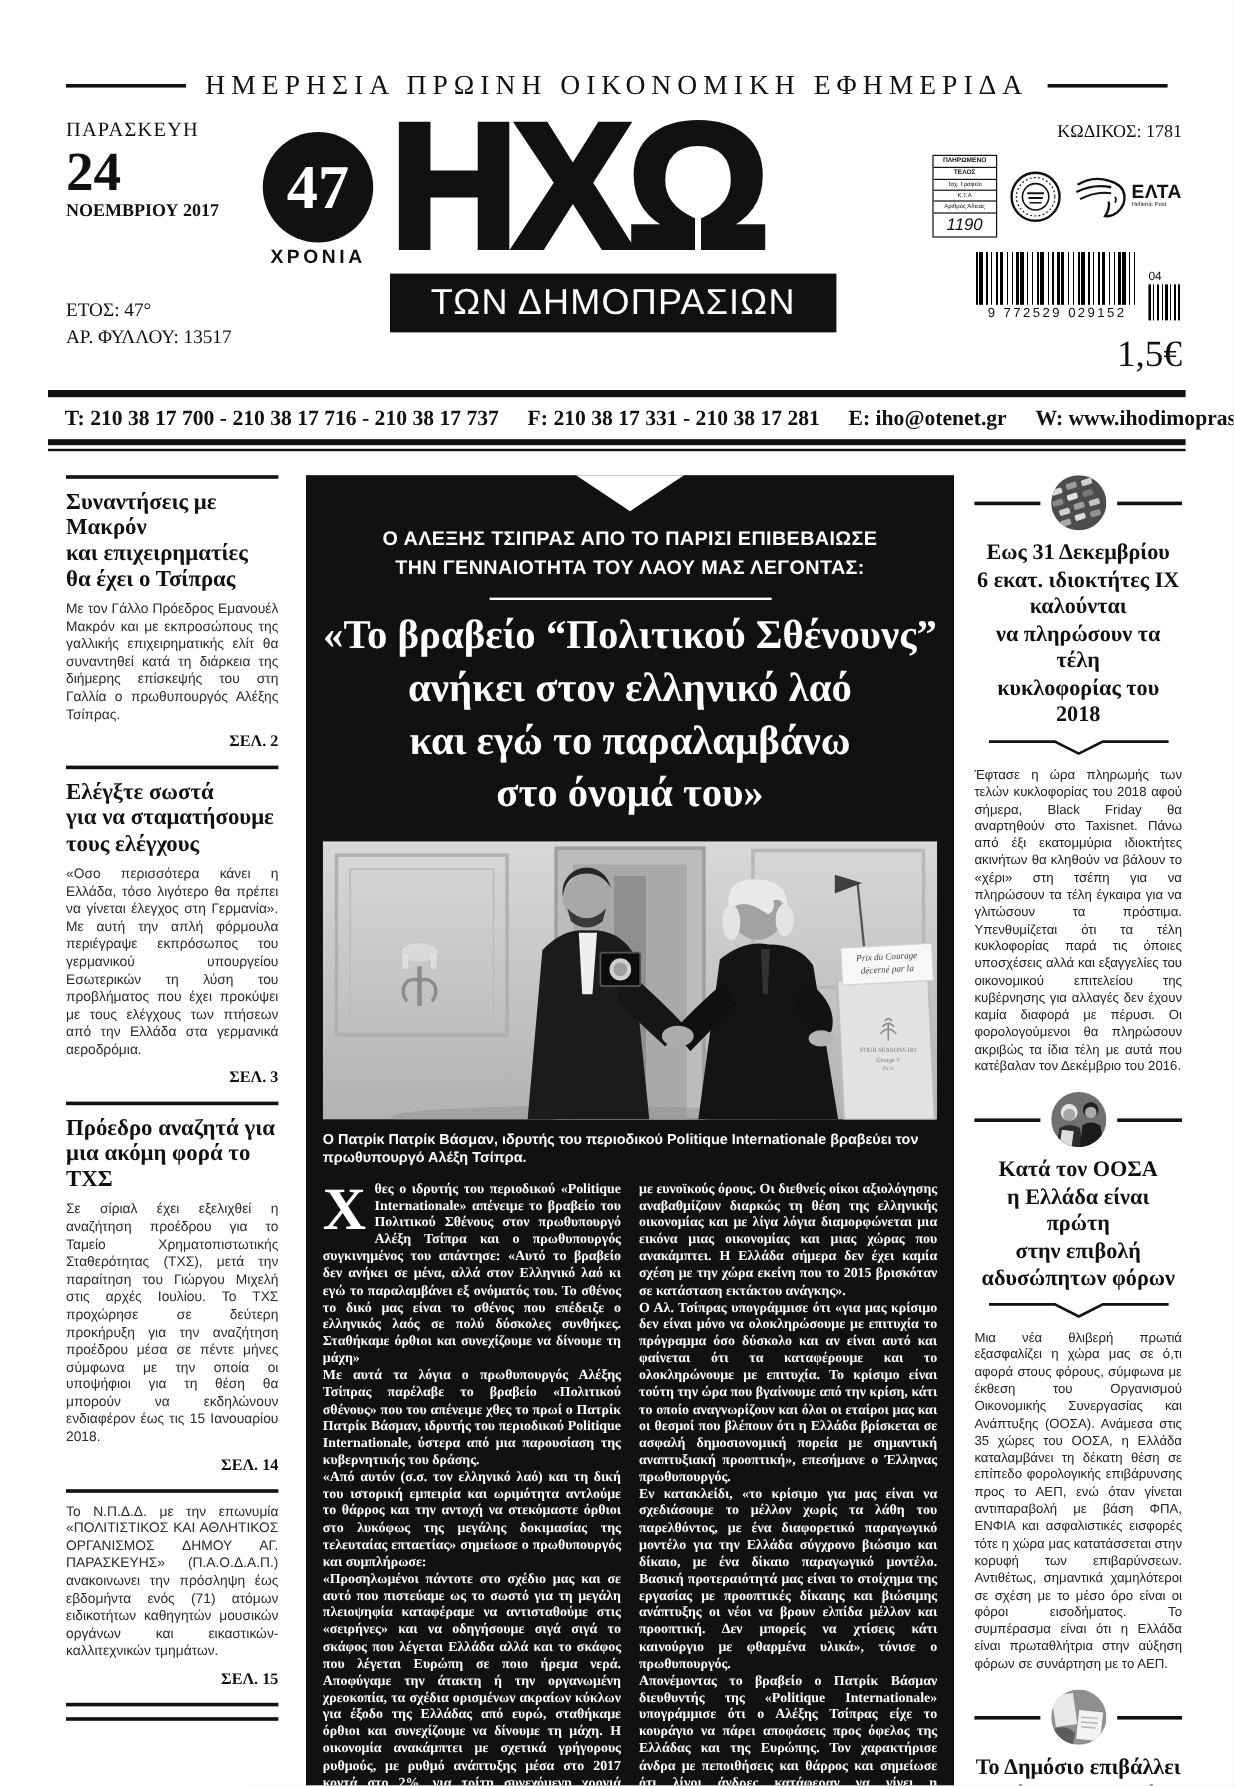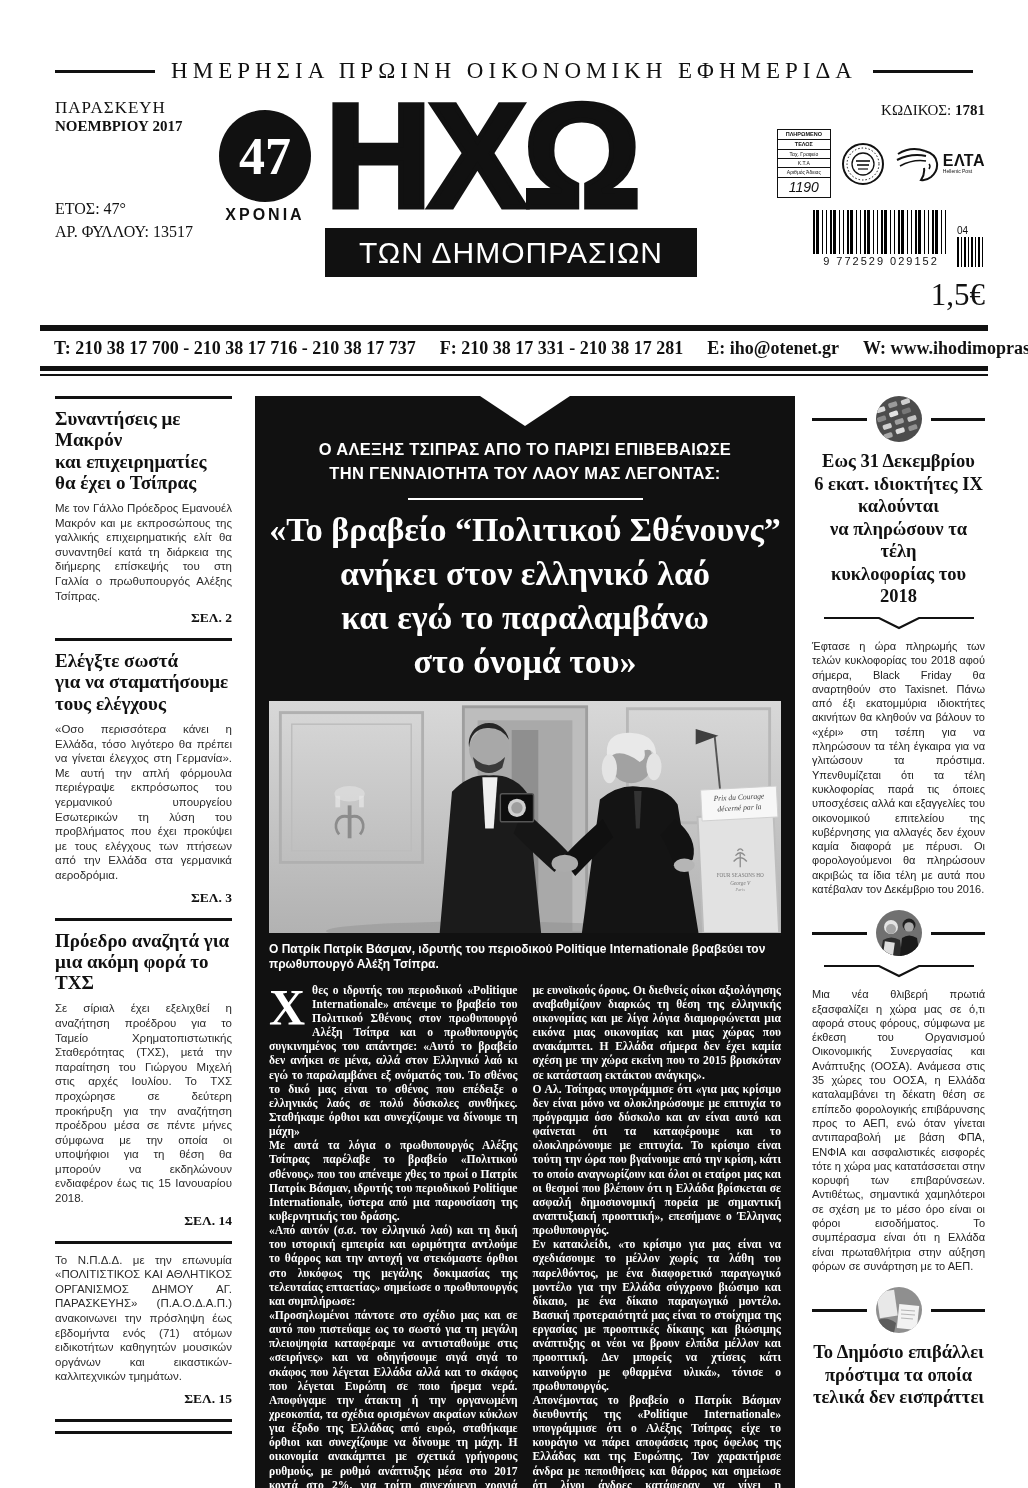--- a/index.html
+++ b/index.html
@@ -22,21 +22,21 @@
                 align-items:center;justify-content:center;font-size:52px;font-weight:bold;
                 font-family:"Liberation Serif",serif;margin:0 auto;}
   .years-label{font-weight:bold;font-size:16px;letter-spacing:3px;margin-top:4px;}
   .hxo-col{margin-left:6px;}
   .hxo-title{font-size:148px;line-height:0.92;font-weight:bold;letter-spacing:-4px;
              -webkit-text-stroke:5px #111;margin-top:-10px;}
   .hxo-bar{background:#111;color:#fff;width:372px;text-align:center;font-size:30px;font-weight:normal;
            letter-spacing:1px;padding:8px 0 7px;margin-top:4px;}
   .right-block{flex:1;display:flex;flex-direction:column;align-items:flex-end;padding-top:4px;}
   .kodikos{font-family:"Liberation Serif",serif;font-size:15px;}
-  .kodikos b{font-weight:bold;text-align:center;}
+  .kodikos b{font-weight:normal;text-align:center;}
   .stamps-row{display:flex;align-items:center;gap:10px;margin-top:10px;}
   .paid-stamp{width:52px;border:1.5px solid #111;font-size:5px;text-align:center;line-height:1.25;}
   .paid-stamp .r{border-bottom:1px solid #111;padding:1px 0;}
   .paid-stamp .r:last-child{border-bottom:none;}
   .paid-stamp .b{font-weight:bold;font-size:5.5px;}
   .paid-stamp .num{font-size:14px;font-style:italic;}
   .elta-wrap{display:flex;align-items:center;gap:4px;}
   .elta-text{line-height:1;}
   .elta-name{font-weight:bold;font-size:16px;letter-spacing:0.5px;}
   .elta-sub{font-size:5px;}
@@ -97,20 +97,21 @@
 
   <div class="tagline-row">
     <div class="tag-rule"></div>
     <div class="tagline">ΗΜΕΡΗΣΙΑ ΠΡΩΙΝΗ ΟΙΚΟΝΟΜΙΚΗ ΕΦΗΜΕΡΙΔΑ</div>
     <div class="tag-rule"></div>
   </div>
 
   <div class="masthead">
     <div class="date-block">
       <div class="day-name">ΠΑΡΑΣΚΕΥΗ</div>
+      <div class="day-num">24</div>
       <div class="month-year">ΝΟΕΜΒΡΙΟΥ 2017</div>
       <div class="etos">
         <div><span>ΕΤΟΣ:</span> <b>47°</b></div>
         <div><span>ΑΡ. ΦΥΛΛΟΥ:</span> <b>13517</b></div>
       </div>
     </div>
 
     <div class="logo-block">
       <div class="years-col">
         <div class="years-circle">47</div>
@@ -359,20 +360,24 @@
               <circle cx="15" cy="17" r="7" fill="#e4e4e4"></circle>
               <circle cx="15" cy="19" r="5" fill="#a5a5a5"></circle>
               <path d="M4,46 L7,30 Q15,25 24,30 L26,46 Z" fill="#2c2c2c"></path>
               <circle cx="33" cy="15" r="6.5" fill="#1f1f1f"></circle>
               <circle cx="33" cy="17" r="4.8" fill="#ababab"></circle>
               <path d="M24,46 L26,28 Q33,23 41,28 L44,46 Z" fill="#1a1a1a"></path>
               <rect x="8" y="32" width="10" height="13" fill="#ddd" transform="rotate(8 13 38)"></rect>
             </g>
           </svg>
         </div>
+        <h3 class="ra-title">Κατά τον ΟΟΣΑ
+η Ελλάδα είναι πρώτη
+στην επιβολή
+αδυσώπητων φόρων</h3>
         <svg class="chev" width="150" height="14" viewBox="0 0 150 14">
           <polyline points="0,2 55,2 75,12 95,2 150,2" fill="none" stroke="#111" stroke-width="2.2"></polyline>
         </svg>
         <p class="ra-body">Μια νέα θλιβερή πρωτιά εξασφαλίζει η χώρα μας σε ό,τι αφορά στους φόρους, σύμφωνα με έκθεση του Οργανισμού Οικονομικής Συνεργασίας και Ανάπτυξης (ΟΟΣΑ). Ανάμεσα στις 35 χώρες του ΟΟΣΑ, η Ελλάδα καταλαμβάνει τη δέκατη θέση σε επίπεδο φορολογικής επιβάρυνσης προς το ΑΕΠ, ενώ όταν γίνεται αντιπαραβολή με βάση ΦΠΑ, ΕΝΦΙΑ και ασφαλιστικές εισφορές τότε η χώρα μας κατατάσσεται στην κορυφή των επιβαρύνσεων. Αντιθέτως, σημαντικά χαμηλότεροι σε σχέση με το μέσο όρο είναι οι φόροι εισοδήματος. Το συμπέρασμα είναι ότι η Ελλάδα είναι πρωταθλήτρια στην αύξηση φόρων σε συνάρτηση με το ΑΕΠ.</p>
       </div>
 
       <div class="ra">
         <div class="photo-row">
           <svg class="circ" width="46" height="46" viewBox="0 0 46 46">
             <defs>

